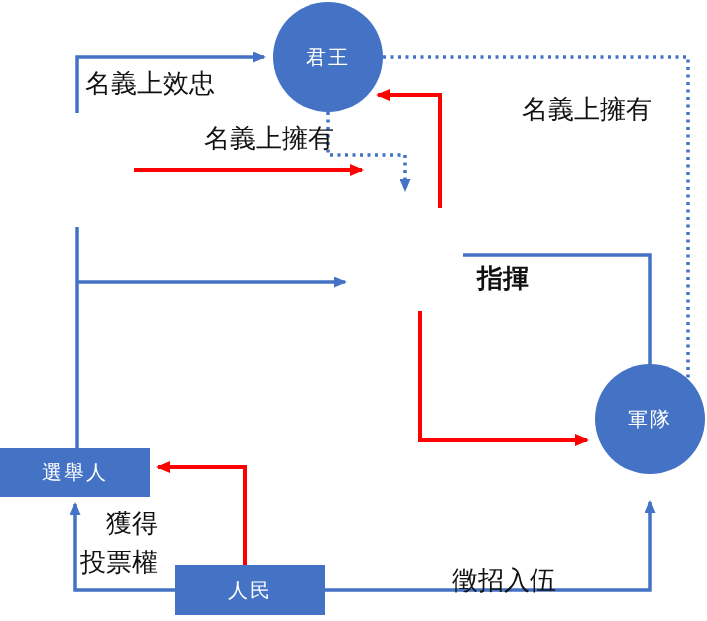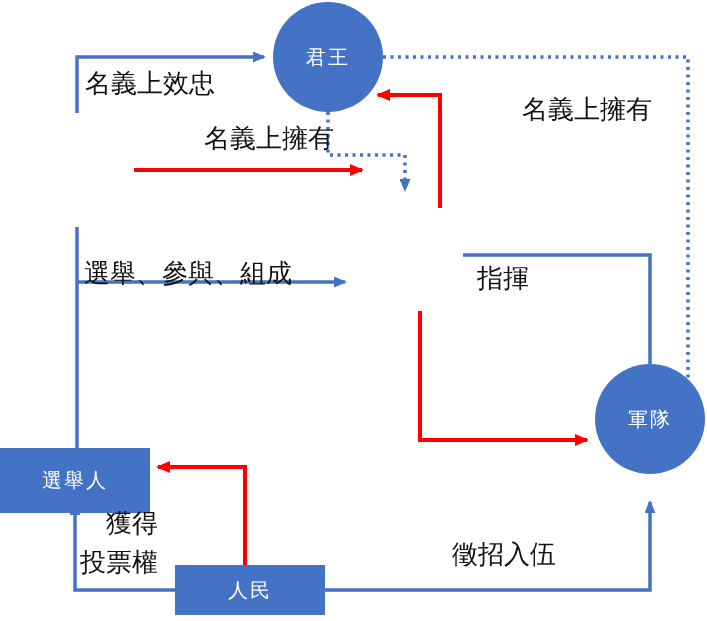--- a/index.html
+++ b/index.html
@@ -73,32 +73,31 @@
 
     <path d="M245,565 L245,467 L158,467" fill="none" stroke="#FF0000" stroke-width="4" marker-end="url(#arrow-red)"></path>
   </svg>
 
   <div class="node circle" style="left:273px; top:2px; width:110px; height:110px;">君王</div>
 
 
 
   <div class="node circle" style="left:595px; top:364px; width:110px; height:110px;">軍隊</div>
 
-  <div class="node" style="left:0px; top:448px; width:150px; height:65px;">選舉人</div>
+  <div class="node" style="left:0px; top:448px; width:150px; height:49px;">選舉人</div>
 
   <div class="node" style="left:175px; top:565px; width:150px; height:50px;">人民</div>
 
   <div class="edge-label" style="left:85px; top:64px;">名義上效忠</div>
 
   <div class="edge-label" style="left:522px; top:64px;margin-top:26px;">名義上擁有</div>
 
   <div class="edge-label" style="left:204px; top:119px;">名義上擁有</div>
 
-  <div class="edge-label" style="left:84px; top:254px;">選舉、參與、組成</div>
 
-  <div class="edge-label" style="left:477px; top:259px;">指揮</div>
+  <div class="edge-label" style="left:477px; top:259px;font-weight:bold;">指揮</div>
 
   <div class="edge-label" style="left:80px; top:504px;text-align:right;">獲得
 投票權</div>
 
-  <div class="edge-label" style="left:452px; top:535px;">徵招入伍</div>
+  <div class="edge-label" style="left:452px; top:561px;">徵招入伍</div>
 
 </div>
 
 </body></html>

